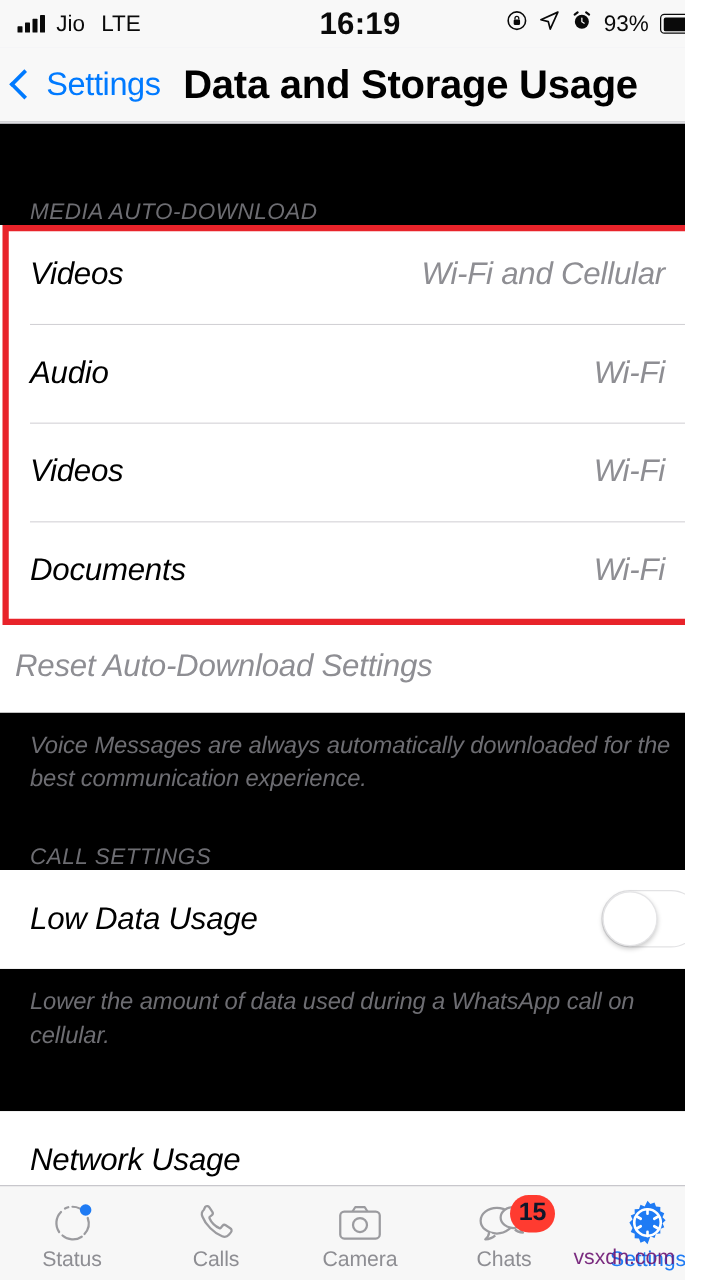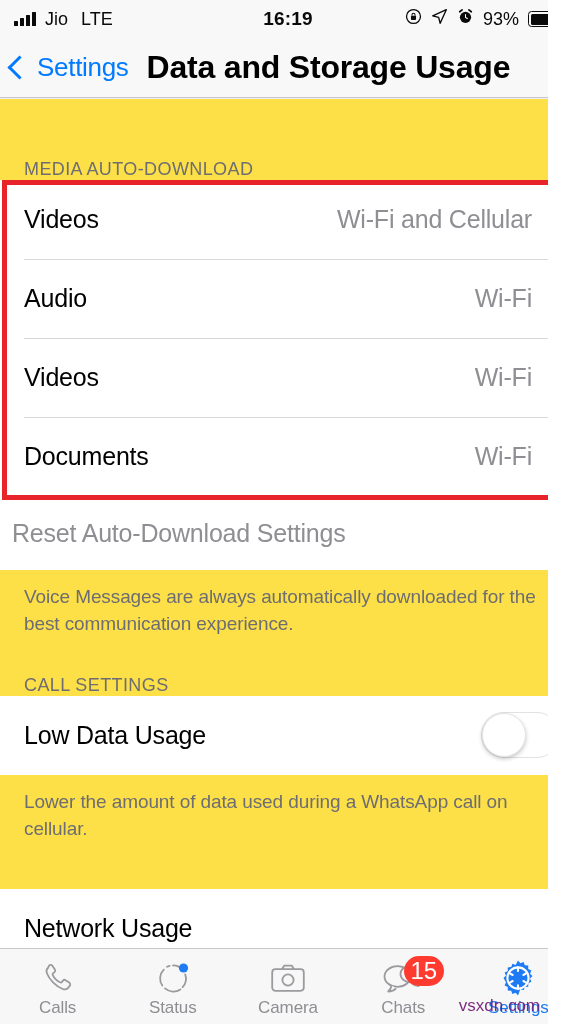--- a/index.html
+++ b/index.html
@@ -32,21 +32,21 @@
     padding: 0 14px;
     font-size: 19px;
     color: #0a0a0a;
   }
   .sb-left { display: flex; align-items: center; gap: 9px; }
   .sb-center {
     position: absolute;
     left: 0; right: 0;
     text-align: center;
     font-weight: bold;
-    font-size: 19px;
+    font-size: 25px;
     letter-spacing: 0.2px;
     pointer-events: none;
   }
   .sb-right {
     margin-left: auto;
     display: flex;
     align-items: center;
     gap: 9px;
     z-index: 2;
   }
@@ -116,21 +116,22 @@
     margin-left: 18px;
     letter-spacing: -0.2px;
   }
 
   
   .content {
     position: absolute;
     top: 99px; left: 0;
     width: 576px;
     bottom: 0;
-    background: #fde047;
+    background: #000000;
+    font-style: italic;
   }
   .section-header {
     font-size: 18px;
     color: #6d6d72;
     letter-spacing: 0.4px;
     padding: 0 0 0 24px;
     display: flex;
     align-items: flex-end;
     box-sizing: border-box;
   }
@@ -244,23 +245,23 @@
   .tab.active .tab-label { color: #1f7bf4; }
   .tab-icon { height: 36px; display: flex; align-items: center; justify-content: center; position: relative; }
   .badge {
     position: absolute;
     top: -4px; right: -20px;
     min-width: 24px;
     height: 30px;
     padding: 0 7px;
     border-radius: 15px;
     background: #ff3b30;
-    color: #ffffff;
-    font-size: 24px;
-    font-weight: 400;
+    color: #0f172a;
+    font-size: 20px;
+    font-weight: 700;
     display: flex;
     align-items: center;
     justify-content: center;
     box-sizing: border-box;
   }
   .watermark {
     position: absolute;
     right: 8px;
     bottom: 8px;
     font-size: 17px;
@@ -372,48 +373,48 @@
         <span class="row-title">Network Usage</span>
         <span class="disclosure" style="margin-left:auto;"></span>
       </div>
     </div>
 
   </div>
 
   <div class="highlight" style="left:2px; top:180px; width:568px; height:320px;"></div>
 
   <div class="tabbar">
-
-    <div class="tab">
-      <span class="tab-icon">
-        <svg width="34" height="34" viewBox="0 0 34 34">
-          <path d="M8.2 4.4c1.2-1 2.6-.6 3.3.5l2.4 3.6c.6.9.4 1.9-.4 2.6l-1.6 1.3c-.4.3-.5.7-.3 1.2.6 1.5 1.7 3.2 3.2 4.7s3.2 2.6 4.7 3.2c.5.2.9.1 1.2-.3l1.3-1.6c.7-.8 1.7-1 2.6-.4l3.6 2.4c1.1.7 1.5 2.1.5 3.3l-1.6 1.9c-1.3 1.5-3.4 2-5.4 1.2-3.2-1.2-6.6-3.6-9.4-6.4-2.8-2.8-5.2-6.2-6.4-9.4-.8-2-.3-4.1 1.2-5.4z" fill="none" stroke="#9b9b9f" stroke-width="1.8" stroke-linejoin="round"></path>
-        </svg>
-      </span>
-      <span class="tab-label">Calls</span>
-    </div>
 
     <div class="tab">
       <span class="tab-icon">
         <svg width="36" height="36" viewBox="0 0 36 36">
           <g fill="none" stroke="#9b9b9f" stroke-width="1.8" stroke-linecap="round">
             <path d="M18 5.4a12.6 12.6 0 0 1 10 5"></path>
             <path d="M30.2 14.4a12.6 12.6 0 0 1-2.6 12.8"></path>
             <path d="M25.4 29.4A12.6 12.6 0 0 1 10 28.4"></path>
             <path d="M7.3 25.6A12.6 12.6 0 0 1 8.8 9.6"></path>
             <path d="M12 6.8a12.6 12.6 0 0 1 2.6-1"></path>
           </g>
           <circle cx="28.5" cy="8" r="4.6" fill="#1f7bf4"></circle>
         </svg>
       </span>
       <span class="tab-label">Status</span>
     </div>
 
     <div class="tab">
       <span class="tab-icon">
+        <svg width="34" height="34" viewBox="0 0 34 34">
+          <path d="M8.2 4.4c1.2-1 2.6-.6 3.3.5l2.4 3.6c.6.9.4 1.9-.4 2.6l-1.6 1.3c-.4.3-.5.7-.3 1.2.6 1.5 1.7 3.2 3.2 4.7s3.2 2.6 4.7 3.2c.5.2.9.1 1.2-.3l1.3-1.6c.7-.8 1.7-1 2.6-.4l3.6 2.4c1.1.7 1.5 2.1.5 3.3l-1.6 1.9c-1.3 1.5-3.4 2-5.4 1.2-3.2-1.2-6.6-3.6-9.4-6.4-2.8-2.8-5.2-6.2-6.4-9.4-.8-2-.3-4.1 1.2-5.4z" fill="none" stroke="#9b9b9f" stroke-width="1.8" stroke-linejoin="round"></path>
+        </svg>
+      </span>
+      <span class="tab-label">Calls</span>
+    </div>
+
+    <div class="tab">
+      <span class="tab-icon">
         <svg width="36" height="34" viewBox="0 0 36 34">
           <rect x="2.2" y="8.2" width="31.6" height="21.6" rx="3.2" fill="none" stroke="#9b9b9f" stroke-width="1.8"></rect>
           <path d="M12 8.2l2.3-3.6h7.4L24 8.2" fill="none" stroke="#9b9b9f" stroke-width="1.8" stroke-linejoin="round"></path>
           <circle cx="18" cy="19" r="5.6" fill="none" stroke="#9b9b9f" stroke-width="1.8"></circle>
         </svg>
       </span>
       <span class="tab-label">Camera</span>
     </div>
 
     <div class="tab">

